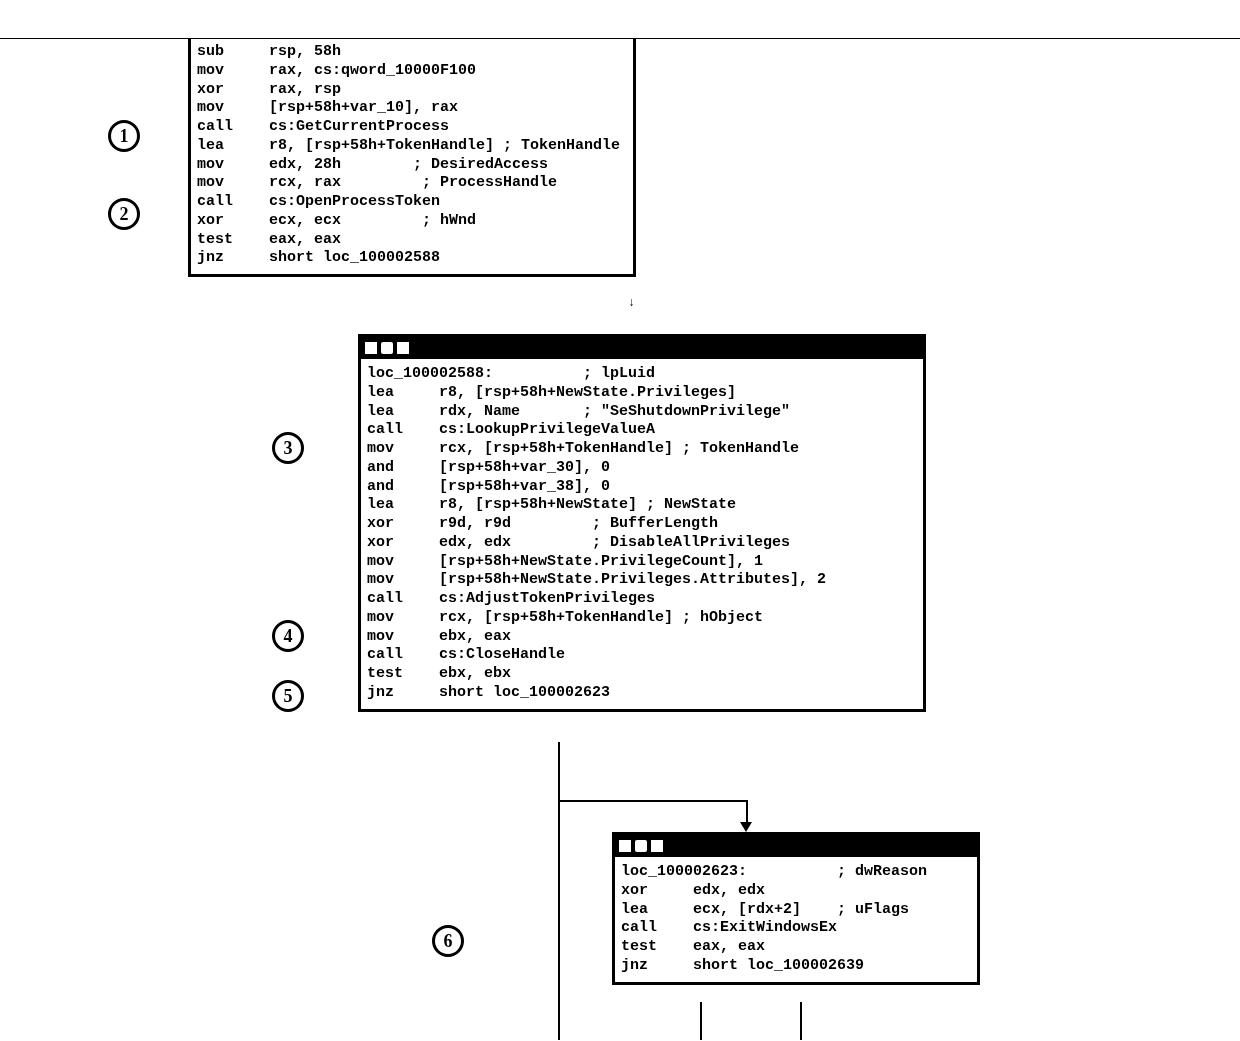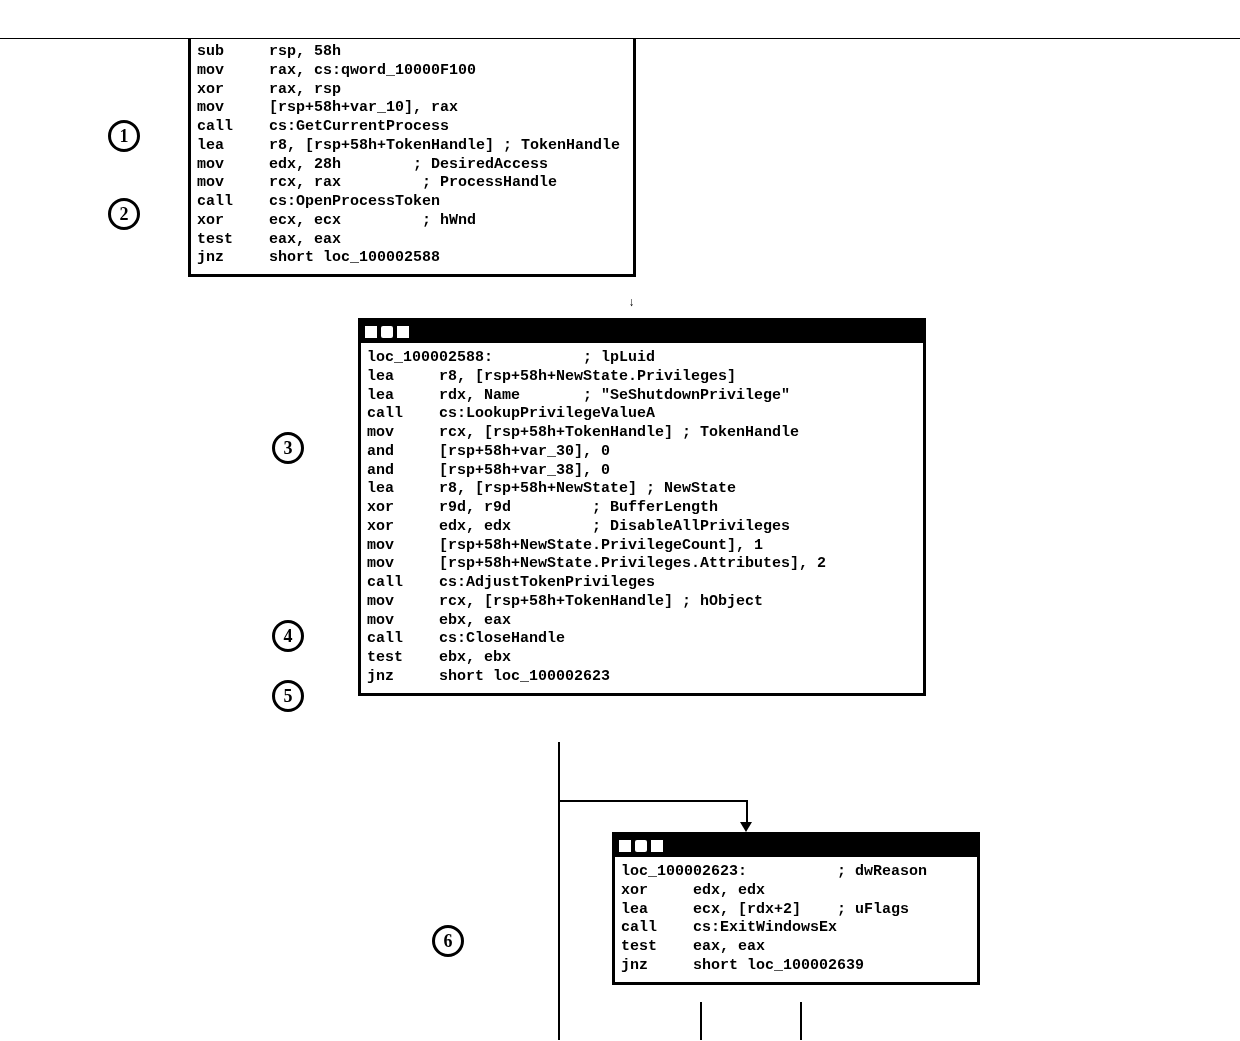--- a/index.html
+++ b/index.html
@@ -111,21 +111,21 @@
 
   <div class="badge" style="left:108px; top:120px;">
       <span>1</span>
     </div>
   <div class="badge" style="left:108px; top:198px;">
       <span>2</span>
     </div>
 
   <div class="tee" style="left:628px; top:296px; font-size:12px;">↓</div>
 
-  <div class="block" id="block2" style="left:358px; top:318px; width:550px;">
+  <div class="block" id="block2" style="left:358px; top:334px; width:550px;">
     <div class="titlebar">
       <span class="tb-icon"></span>
       <span class="tb-icon dot"></span>
       <span class="tb-icon"></span>
     </div>
     <pre id="pre2">loc_100002588:          ; lpLuid
 lea     r8, [rsp+58h+NewState.Privileges]
 lea     rdx, Name       ; "SeShutdownPrivilege"
 call    cs:LookupPrivilegeValueA
 mov     rcx, [rsp+58h+TokenHandle] ; TokenHandle

